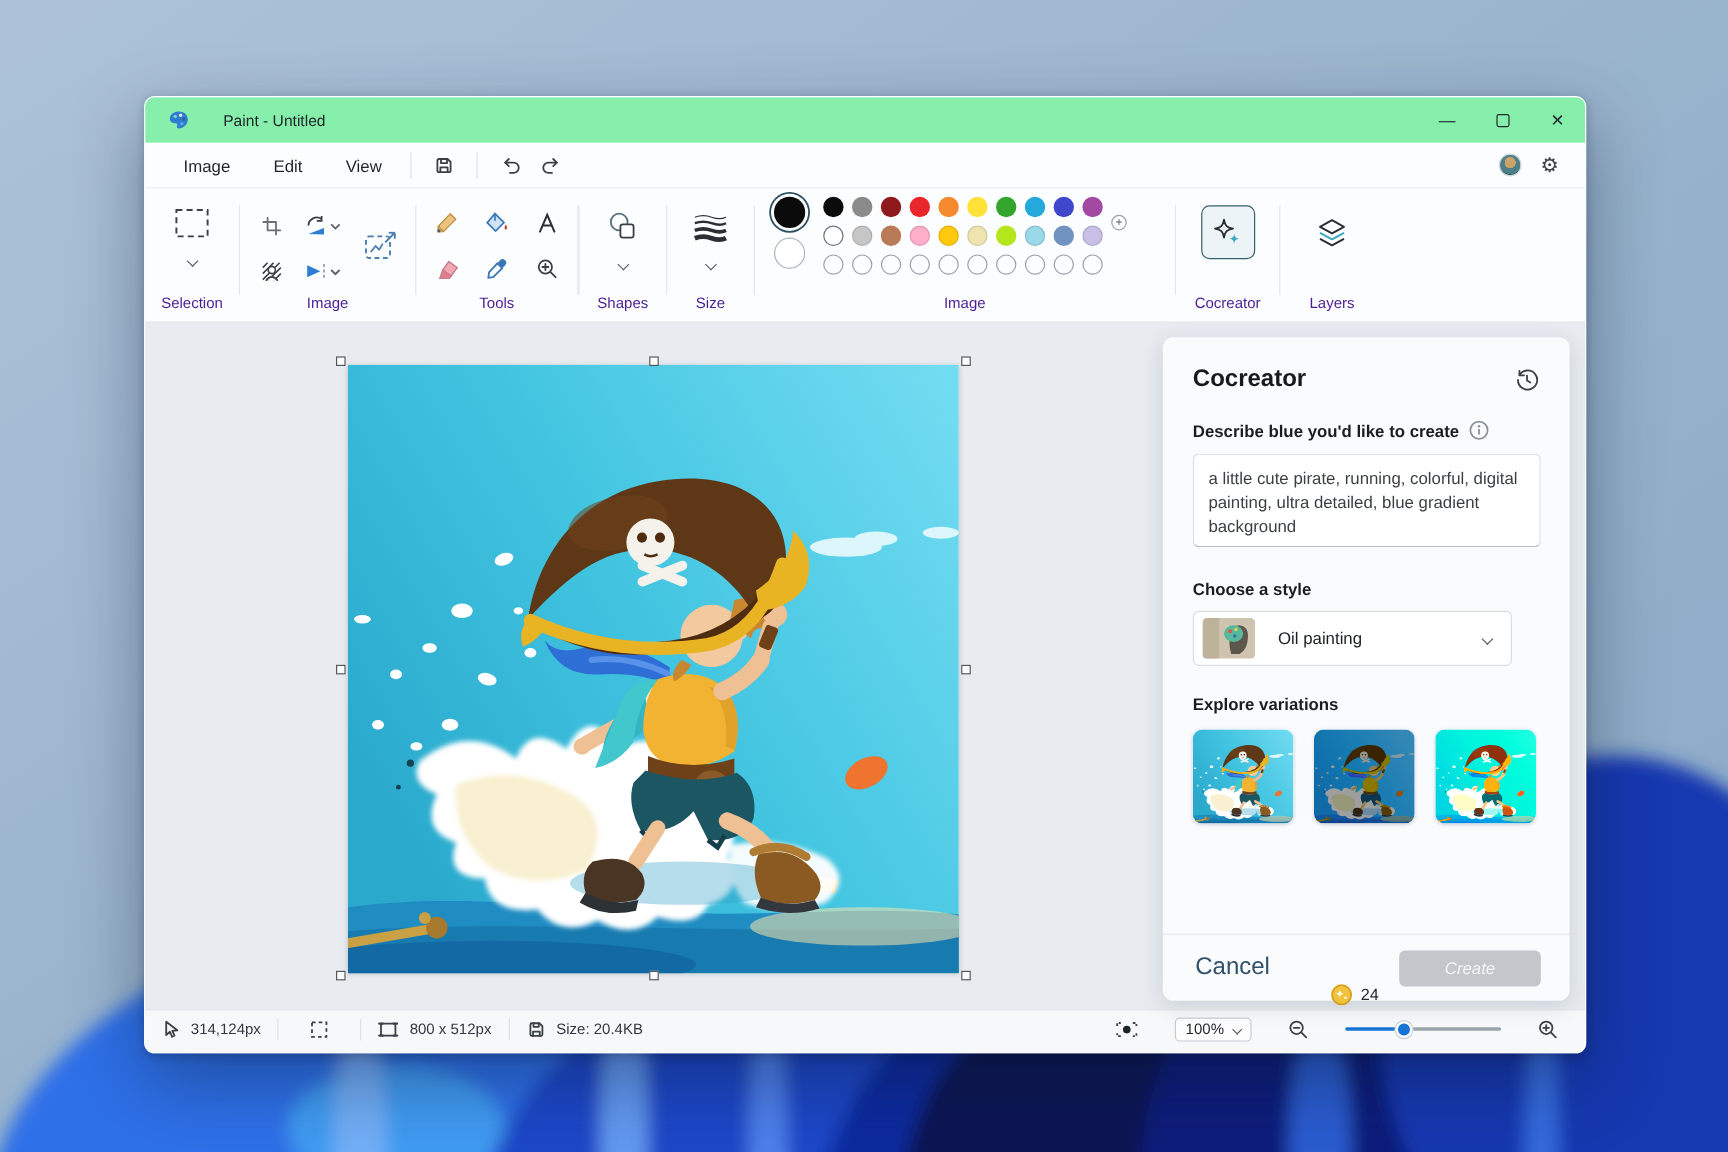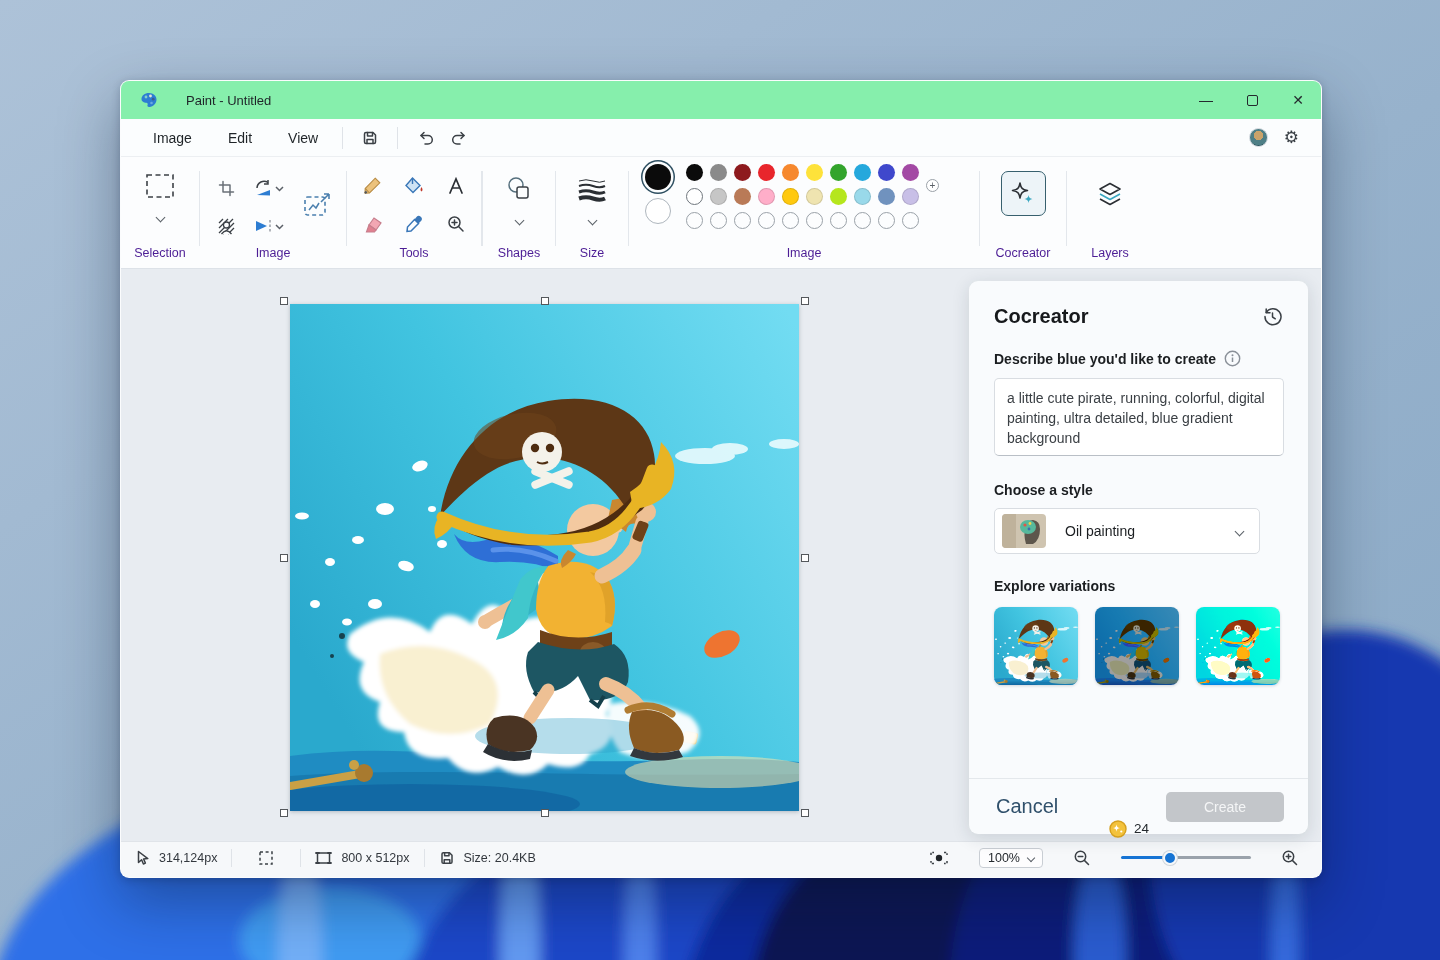--- a/index.html
+++ b/index.html
@@ -107,21 +107,21 @@
   .thumbs { display:flex; gap:17px; margin-top:13px; }
   .vthumb { width:84px; height:78px; border-radius:8px; overflow:hidden; box-shadow:0 1px 3px rgba(20,40,60,.18); }
   .vthumb svg { display:block; }
   .v2 { filter:brightness(.62) saturate(1.5) hue-rotate(14deg); }
   .v3 { filter:saturate(1.9) brightness(1.08) hue-rotate(-10deg); }
   .panel-foot { border-top:1px solid #e4e8ec; height:56px; display:flex; align-items:center; padding:0 24px 0 27px; }
   .cancel-link { font-size:20px; color:#30506b; }
   .credits { margin-left:auto; display:flex; align-items:center; gap:7px;margin-top:44px; }
   .credit-count { font-size:13.5px; color:#24292e; }
   .create-btn { margin-left:17px; width:118px; height:30px; background:#c3c6ca; color:#f4f5f6;
-    border:none; border-radius:5px; font-size:14px; font-family:inherit; }
+    border:none; border-radius:5px; font-size:14px; font-family:inherit;font-style:italic; }
 
   
   .statusbar { height:32px; background:#f6f8fa; border-top:1px solid #e0e4e9; display:flex; align-items:center;
     font-size:12.5px; color:#33383e; }
   .sb-seg { display:flex; align-items:center; gap:9px; padding:0 14px;text-align:right; }
   .sb-div { width:1px; height:18px; background:#dfe3e8; }
   .sb-right { margin-left:auto; display:flex; align-items:center; gap:30px; padding-right:22px; }
   .zoom-box { display:flex; align-items:center; gap:8px; border:1px solid #c9ced4; background:#fdfdfe;
     border-radius:4px; padding:2px 8px; font-size:12.5px; color:#24292e; }
   .zoom-box .chev { width:6px; height:6px; }

